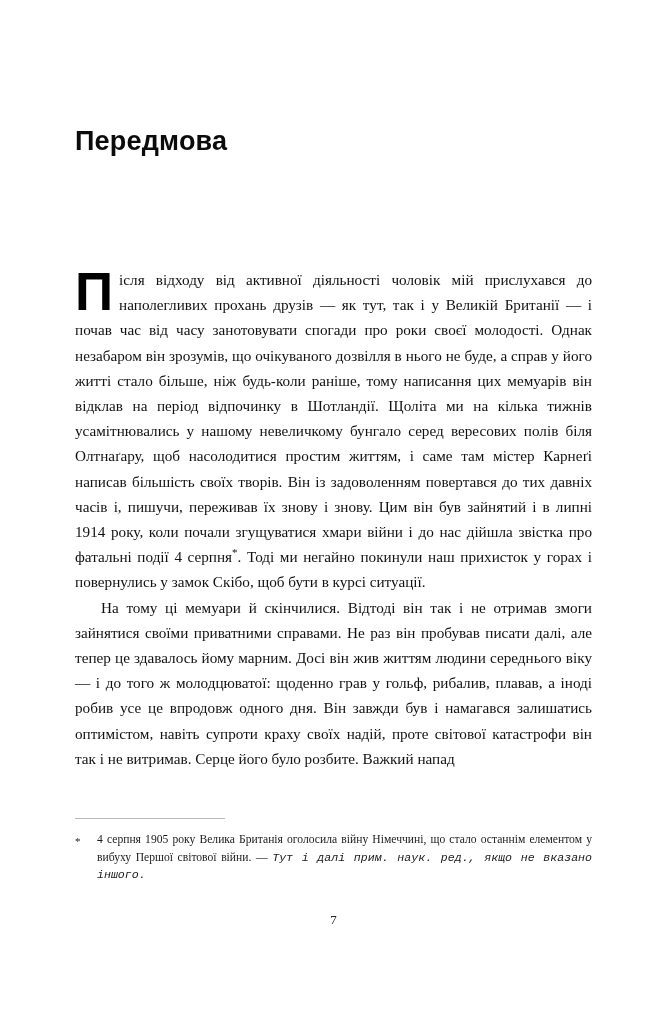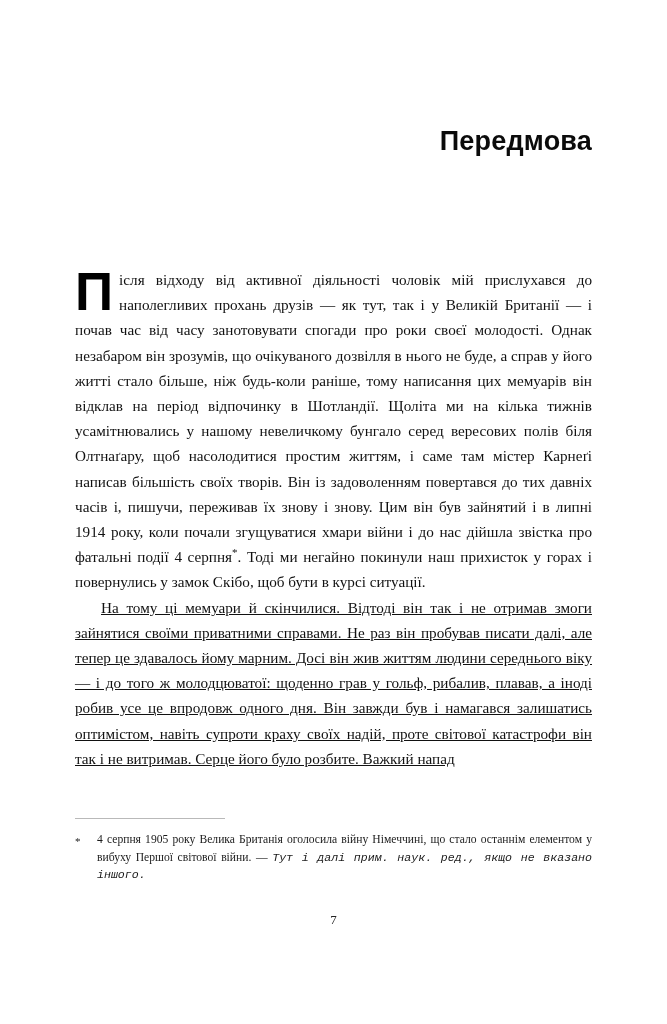--- a/index.html
+++ b/index.html
@@ -19,21 +19,21 @@
     position: relative;
     width: 667px;
     height: 1024px;
     box-sizing: border-box;
     padding: 0 75px;
   }
 
   .chapter-title {
     margin: 0;
     padding-top: 126px;
-    text-align: right;
+    text-align: left;
     font-family: "Liberation Sans", sans-serif;
     font-weight: bold;
     font-size: 27px;
     letter-spacing: 0.2px;
     color: #0b0b0b;
   }
 
   .body-block {
     margin-top: 110px;
   }
@@ -43,21 +43,20 @@
     font-size: 15.2px;
     line-height: 25.2px;
     text-align: justify;
     text-justify: inter-word;
     hyphens: manual;
     color: #111111;
   }
 
   p.body + p.body {
     text-indent: 26px;
-    text-decoration: underline;
   }
 
   .dropcap {
     float: left;
     font-family: "Liberation Sans", sans-serif;
     font-weight: bold;
     font-size: 53px;
     line-height: 44px;
     margin: 3px 6px 0 0;
     color: #000000;

